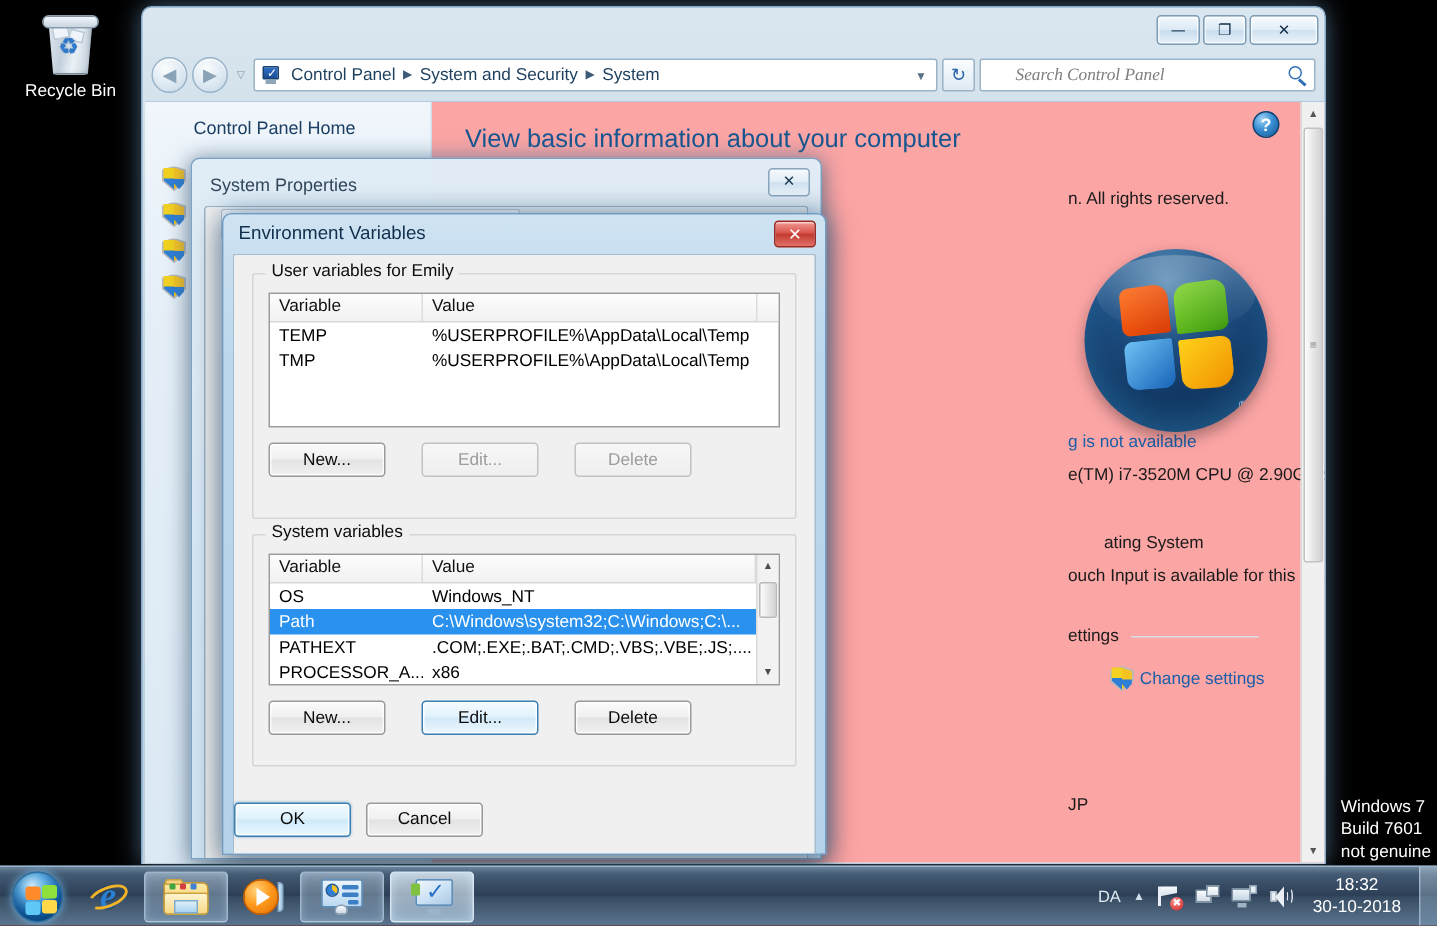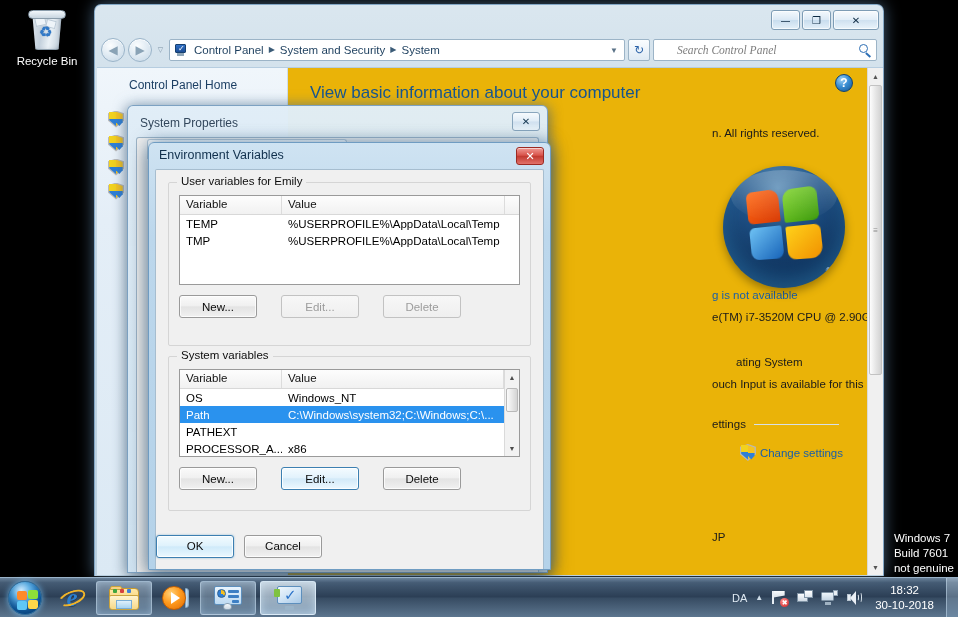--- a/index.html
+++ b/index.html
@@ -214,21 +214,21 @@
   .shield .sh-q {
     position: absolute; left: 1.3px; top: 1.2px; width: 6.7px; height: 7px;
     background: #f2d21f;
   }
   .shield .sh-q2 {
     position: absolute; right: 1.3px; bottom: 1.4px; width: 6.7px; height: 7px;
     background: #2f7fd6; clip-path: polygon(0 0,100% 0,100% 45%,50% 100%,0 45%);
   }
 
   #cp-main {
-    flex: 1; position: relative; background: #eab308; overflow: hidden;
+    flex: 1; position: relative; background: #fca5a5; overflow: hidden;
   }
   #cp-main-inner { padding: 14px 20px 0 22px; position: relative; height: 100%; }
   .cp-h1 {
     font-size: 17px; color: #16558f; font-weight: normal;
     margin: 0 0 14px 0; line-height: 22px; cursor: default;
   }
   .cp-line { font-size: 11.5px; color: #1a1a1a; line-height: 18px; white-space: nowrap; text-align: right; }
   .cp-line.blue { color: #1a5fa8; }
   .cp-sec-head {
     font-size: 11.5px; color: #1a1a1a; line-height: 18px;
@@ -848,20 +848,21 @@
             <div class="lv-row">
               <span class="c var">OS</span>
               <span class="c val">Windows_NT</span>
             </div>
             <div class="lv-row sel">
               <span class="c var">Path</span>
               <span class="c val">C:\Windows\system32;C:\Windows;C:\...</span>
             </div>
             <div class="lv-row">
               <span class="c var">PATHEXT</span>
+              <span class="c val">.COM;.EXE;.BAT;.CMD;.VBS;.VBE;.JS;....</span>
             </div>
             <div class="lv-row">
               <span class="c var">PROCESSOR_A...</span>
               <span class="c val">x86</span>
             </div>
           </div>
 
           <div class="lv-scroll">
             <div class="a">▲</div>
             <div class="thumb"></div>

